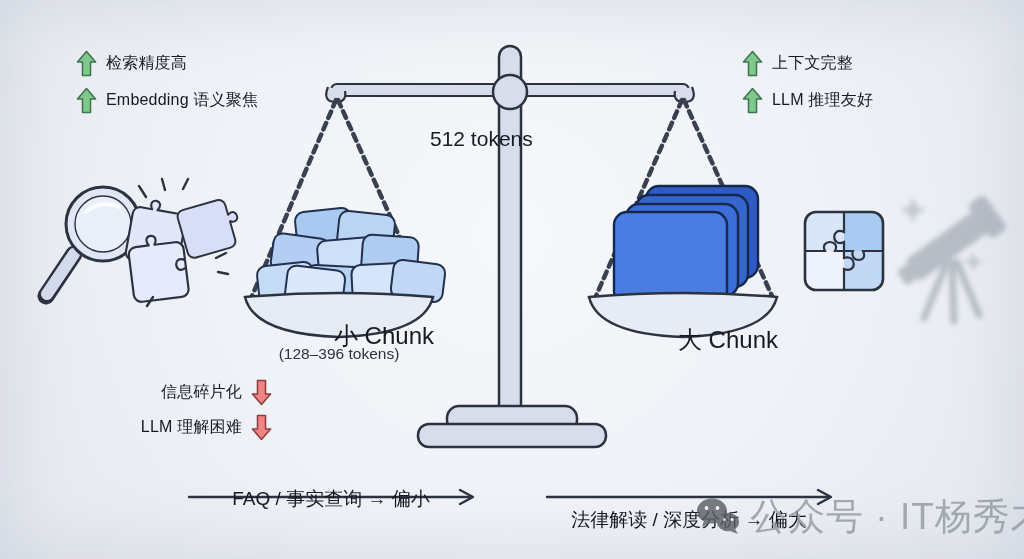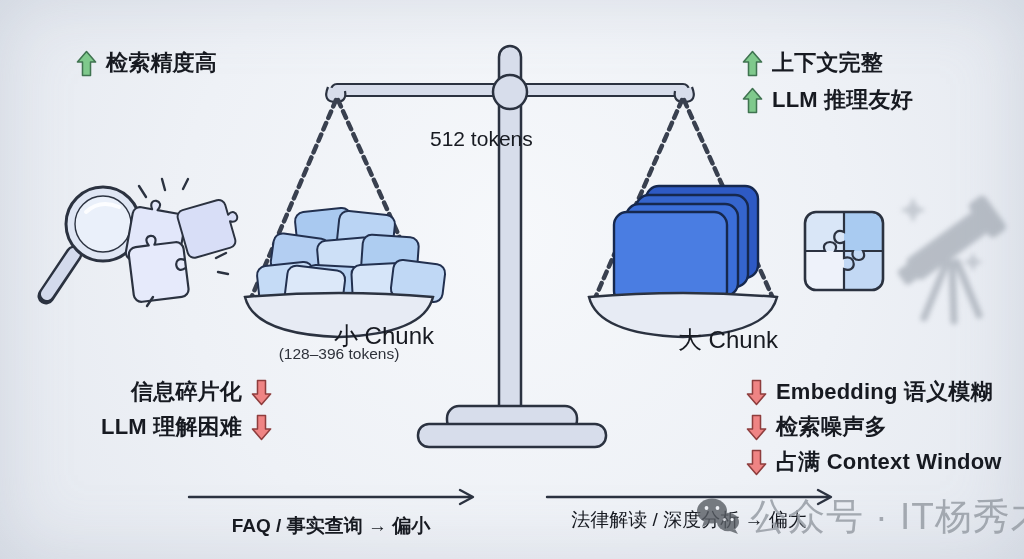--- a/index.html
+++ b/index.html
@@ -6,21 +6,21 @@
   .stage{
     position:relative;width:1024px;height:559px;overflow:hidden;
     background:radial-gradient(circle at 50% 42%, #f6f8fb 0%, #eef1f6 55%, #e4e8ef 100%);
     box-shadow:inset 0 0 70px rgba(150,160,178,.28);
     font-family:"Liberation Sans", sans-serif;color:#171a21;
   }
   svg.art{position:absolute;left:0;top:0;}
   .list{position:absolute;display:flex;flex-direction:column;gap:7px;z-index:3;}
   .row{display:flex;align-items:center;gap:9px;height:30px;}
   .list.right-align{align-items:flex-end;}
-  .lbl{font-size:22px;font-weight:700;letter-spacing:.2px;white-space:nowrap;}
+  .lbl{font-size:16px;font-weight:400;letter-spacing:.2px;white-space:nowrap;}
   .beam-label{position:absolute;left:430px;top:127px;width:160px;text-align:left;
     font-size:21px;font-weight:500;z-index:3;}
   .pan-title{position:absolute;width:190px;text-align:right;font-size:24px;font-weight:500;z-index:3;}
   .pan-range{position:absolute;width:220px;text-align:center;font-size:15.5px;color:#2e323b;z-index:3;}
   .usecase{position:absolute;width:300px;text-align:center;font-size:19px;font-weight:500;z-index:2;}
   .watermark{position:absolute;left:694px;top:492px;display:flex;align-items:center;gap:8px;z-index:4;}
   .watermark .wm-text{font-size:37px;color:#9aa0a8;opacity:.88;letter-spacing:1px;white-space:nowrap;}
   .arr{flex:0 0 auto;display:block;}
 </style>
 </head>
@@ -136,20 +136,26 @@
     </g>
   </svg>
 
   <div class="list" style="left:76px;top:48px;">
     <div class="row">
       <svg class="arr" width="21" height="27" viewBox="0 0 22 28">
           <path d="M11 1.5 L20.5 12.5 H15.2 V26.5 H6.8 V12.5 H1.5 Z" fill="#7fc98c" stroke="#3f7350" stroke-width="1.6" stroke-linejoin="round"></path>
         </svg>
       <span class="lbl">检索精度高</span>
     </div>
+    <div class="row">
+      <svg class="arr" width="21" height="27" viewBox="0 0 22 28">
+          <path d="M11 1.5 L20.5 12.5 H15.2 V26.5 H6.8 V12.5 H1.5 Z" fill="#7fc98c" stroke="#3f7350" stroke-width="1.6" stroke-linejoin="round"></path>
+        </svg>
+      <span class="lbl">Embedding 语义聚焦</span>
+    </div>
   </div>
 
   <div class="list" style="left:742px;top:48px;">
     <div class="row">
       <svg class="arr" width="21" height="27" viewBox="0 0 22 28">
           <path d="M11 1.5 L20.5 12.5 H15.2 V26.5 H6.8 V12.5 H1.5 Z" fill="#7fc98c" stroke="#3f7350" stroke-width="1.6" stroke-linejoin="round"></path>
         </svg>
       <span class="lbl">上下文完整</span>
     </div>
     <div class="row">
@@ -168,47 +174,27 @@
         </svg>
     </div>
     <div class="row">
       <span class="lbl">LLM 理解困难</span>
       <svg class="arr" width="21" height="27" viewBox="0 0 22 28">
           <path d="M11 26.5 L20.5 15.5 H15.2 V1.5 H6.8 V15.5 H1.5 Z" fill="#ef8484" stroke="#8e3d3d" stroke-width="1.6" stroke-linejoin="round"></path>
         </svg>
     </div>
   </div>
 
-  <div class="list" style="left:746px;top:377px;gap:5px;">
-    <div class="row">
-      <svg class="arr" width="21" height="27" viewBox="0 0 22 28">
-          <path d="M11 26.5 L20.5 15.5 H15.2 V1.5 H6.8 V15.5 H1.5 Z" fill="#ef8484" stroke="#8e3d3d" stroke-width="1.6" stroke-linejoin="round"></path>
-        </svg>
-      <span class="lbl">Embedding 语义模糊</span>
-    </div>
-    <div class="row">
-      <svg class="arr" width="21" height="27" viewBox="0 0 22 28">
-          <path d="M11 26.5 L20.5 15.5 H15.2 V1.5 H6.8 V15.5 H1.5 Z" fill="#ef8484" stroke="#8e3d3d" stroke-width="1.6" stroke-linejoin="round"></path>
-        </svg>
-      <span class="lbl">检索噪声多</span>
-    </div>
-    <div class="row">
-      <svg class="arr" width="21" height="27" viewBox="0 0 22 28">
-          <path d="M11 26.5 L20.5 15.5 H15.2 V1.5 H6.8 V15.5 H1.5 Z" fill="#ef8484" stroke="#8e3d3d" stroke-width="1.6" stroke-linejoin="round"></path>
-        </svg>
-      <span class="lbl">占满 Context Window</span>
-    </div>
-  </div>
 
   <div class="beam-label">512 tokens</div>
   <div class="pan-title" style="left:244px;top:320px;">小 Chunk</div>
   <div class="pan-range" style="left:229px;top:345px;">(128–396 tokens)</div>
   <div class="pan-title" style="left:588px;top:324px;">大 Chunk</div>
 
-  <div class="usecase" style="left:181px;top:513px;font-weight:bold;">FAQ / 事实查询 → 偏小</div>
+  <div class="usecase" style="left:181px;top:486px;">FAQ / 事实查询 → 偏小</div>
   <div class="usecase" style="left:539px;top:507px;">法律解读 / 深度分析 → 偏大</div>
 
   <div class="watermark">
     <svg width="48" height="42" viewBox="0 0 48 42" opacity="0.8">
       <ellipse cx="18" cy="15" rx="15" ry="12.5" fill="#585d64"></ellipse>
       <path d="M10,25 L8,31 L16,27 Z" fill="#585d64"></path>
       <circle cx="12.5" cy="12" r="1.9" fill="#eef1f6"></circle>
       <circle cx="23.5" cy="12" r="1.9" fill="#eef1f6"></circle>
       <ellipse cx="34" cy="26" rx="11" ry="9.2" fill="#585d64"></ellipse>
       <path d="M41,33 L44,38 L36,35 Z" fill="#585d64"></path>

